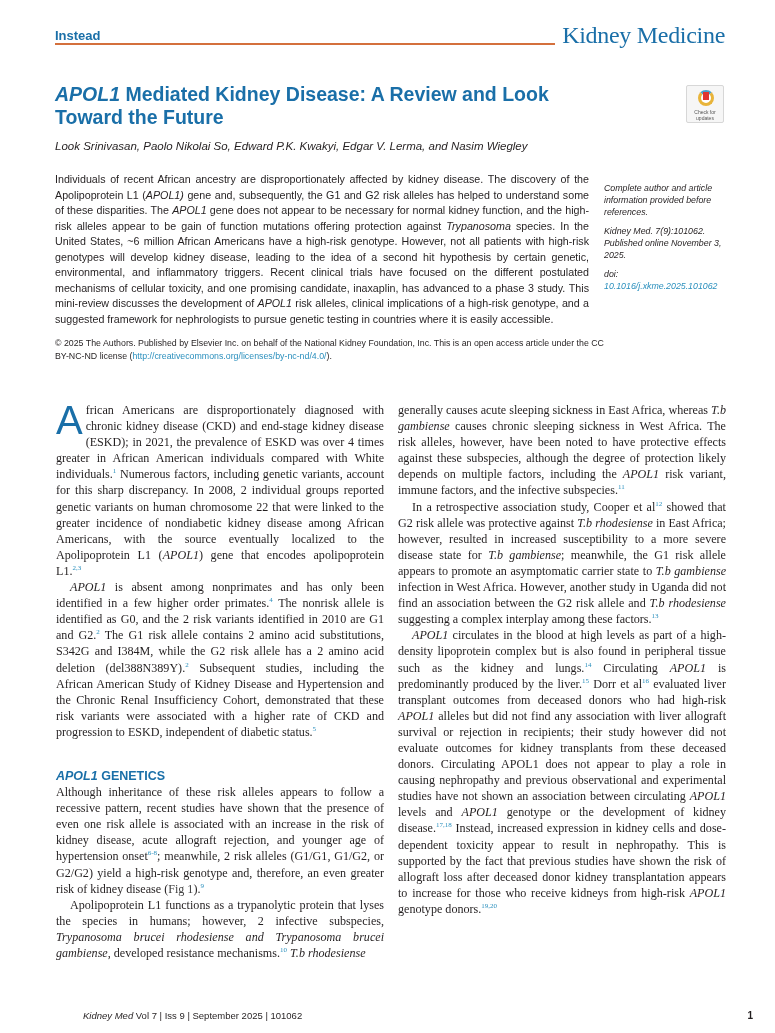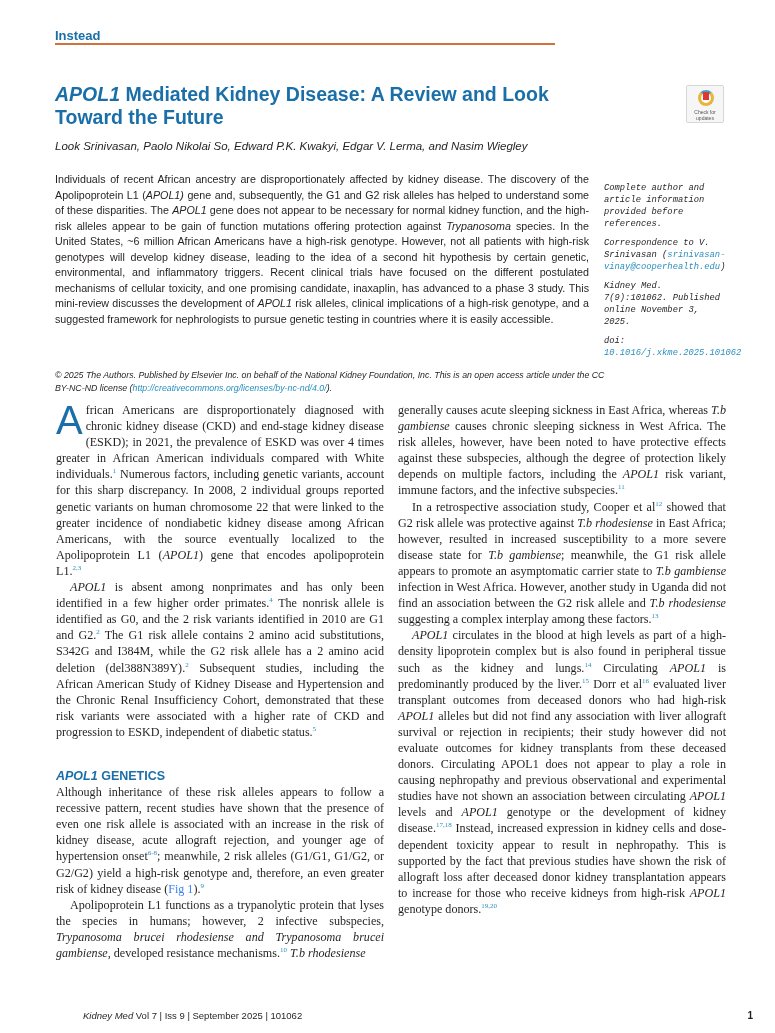--- a/index.html
+++ b/index.html
@@ -18,65 +18,65 @@
     .badge .circle { position: absolute; left: 11px; top: 4px; width: 16px; height: 16px; border-radius: 50%; border: 3px solid #e8b43a; border-top-color: #49a0c9; background: #fff; }
     .badge .bookmark { position: absolute; left: 16px; top: 6px; width: 6px; height: 8px; background: #e1362f; }
     .badge .txt { position: absolute; left: 0; top: 23px; width: 100%; font-family: "Liberation Sans", sans-serif; font-size: 5px; line-height: 6px; color: #555; }
 
     .authors { position: absolute; top: 140px; left: 55px; font-family: "Liberation Sans", sans-serif; font-style: italic; font-size: 11.5px; color: #231f20; }
 
     .abstract { position: absolute; top: 172px; left: 55px; width: 534px; font-family: "Liberation Sans", sans-serif; font-size: 10.7px; line-height: 15.5px; text-align: justify; color: #231f20; }
     .abstract i { font-style: italic; }
 
     .sidebar { position: absolute; top: 182px; left: 604px; width: 125px; font-family: "Liberation Sans", sans-serif; font-style: italic; font-size: 8.8px; line-height: 12px; color: #231f20; }
-    .sidebar p { margin-bottom: 7px; font-family: Liberation Mono, monospace; }
+    .sidebar p { margin-bottom: 7px; }
     .sidebar .link { color: #2a8fbd; }
 
-    .copyright { position: absolute; top: 369px; left: 55px; width: 560px; font-family: "Liberation Sans", sans-serif; font-style: italic; font-size: 8.8px; line-height: 12.5px; color: #231f20; }
+    .copyright { position: absolute; top: 337px; left: 55px; width: 560px; font-family: "Liberation Sans", sans-serif; font-size: 8.8px; line-height: 12.5px; color: #231f20; }
     .copyright .link { color: #2a8fbd; }
 
     .col { position: absolute; top: 402px; width: 328px; font-family: "Liberation Serif", serif; font-size: 12.1px; line-height: 16.1px; text-align: justify; color: #231f20; }
     .col.left { left: 56px; }
     .col.right { left: 398px; }
     .col p { text-indent: 14px; }
     .col p.noindent { text-indent: 0; }
     .col i { font-style: italic; }
     .col sup { font-size: 7px; color: #2a8fbd; vertical-align: 5px; line-height: 0; }
-    .col .figref { color: #3b82f6; }
+    .col .figref { color: #404040; }
     .dropcap { float: left; font-family: "Liberation Sans", sans-serif; font-size: 40px; line-height: 32px; color: #1a6fa8; margin: 2px 3px 0 0; }
     .col h2 { font-family: "Liberation Sans", sans-serif; font-weight: bold; font-size: 12.5px; color: #1a6fa8; margin-top: 28px; margin-bottom: 0; text-indent: 0; }
     .col h2 i { font-style: italic; }
 
     .footer { position: absolute; top: 1010px; left: 55px; width: 670px; font-family: "Liberation Sans", sans-serif; font-size: 9.5px; color: #231f20; margin-left: 28px; }
     .footer .journal-abbr { font-style: italic; }
     .footer .page-number { position: absolute; right: 0; top: 0; font-weight: bold; font-size: 10px; }
   </style>
 </head>
 <body>
 
 <div class="header">
   <span class="section-label">Instead</span>
   <div class="rule"></div>
+  <span class="journal">Kidney Medicine</span>
 </div>
 
 <h1 class="title"><i>APOL1</i><span> Mediated Kidney Disease: A Review and Look Toward the Future</span></h1>
 
 <div class="badge">
   <div class="circle"></div>
   <div class="bookmark"></div>
   <div class="txt"><span>Check for</span><br><span>updates</span></div>
 </div>
 
 <div class="authors">Look Srinivasan, Paolo Nikolai So, Edward P.K. Kwakyi, Edgar V. Lerma, and Nasim Wiegley</div>
 
 <div class="abstract"><span>Individuals of recent African ancestry are disproportionately affected by kidney disease. The discovery of the Apolipoprotein L1 (</span><i>APOL1)</i><span> gene and, subsequently, the G1 and G2 risk alleles has helped to understand some of these disparities. The </span><i>APOL1</i><span> gene does not appear to be necessary for normal kidney function, and the high-risk alleles appear to be gain of function mutations offering protection against </span><i>Trypanosoma</i><span> species. In the United States, ~6 million African Americans have a high-risk genotype. However, not all patients with high-risk genotypes will develop kidney disease, leading to the idea of a second hit hypothesis by certain genetic, environmental, and inflammatory triggers. Recent clinical trials have focused on the different postulated mechanisms of cellular toxicity, and one promising candidate, inaxaplin, has advanced to a phase 3 study. This mini-review discusses the development of </span><i>APOL1</i><span> risk alleles, clinical implications of a high-risk genotype, and a suggested framework for nephrologists to pursue genetic testing in countries where it is easily accessible.</span></div>
 
 <div class="sidebar">
   <p>Complete author and article information provided before references.</p>
-  <p><span>Correspondence to V. Srinivasan (</span><a class="link">srinivasan-vinay@cooperhealth.edu</a><span>)</span></p>
   <p>Kidney Med. 7(9):101062. Published online November 3, 2025.</p>
   <p><span>doi: </span><a class="link">10.1016/j.xkme.2025.101062</a></p>
 </div>
 
 <div class="copyright"><span>© 2025 The Authors. Published by Elsevier Inc. on behalf of the National Kidney Foundation, Inc. This is an open access article under the CC BY-NC-ND license (</span><a class="link">http://creativecommons.org/licenses/by-nc-nd/4.0/</a><span>).</span></div>
 
 <div class="col left">
   <p class="noindent"><span class="dropcap">A</span><span>frican Americans are disproportionately diagnosed with chronic kidney disease (CKD) and end-stage kidney disease (ESKD); in 2021, the prevalence of ESKD was over 4 times greater in African American individuals compared with White individuals.</span><sup>1</sup><span> Numerous factors, including genetic variants, account for this sharp discrepancy. In 2008, 2 individual groups reported genetic variants on human chromosome 22 that were linked to the greater incidence of nondiabetic kidney disease among African Americans, with the source eventually localized to the Apolipoprotein L1 (</span><i>APOL1</i><span>) gene that encodes apolipoprotein L1.</span><sup>2,3</sup></p>
   <p><i>APOL1</i><span> is absent among nonprimates and has only been identified in a few higher order primates.</span><sup>4</sup><span> The nonrisk allele is identified as G0, and the 2 risk variants identified in 2010 are G1 and G2.</span><sup>2</sup><span> The G1 risk allele contains 2 amino acid substitutions, S342G and I384M, while the G2 risk allele has a 2 amino acid deletion (del388N389Y).</span><sup>2</sup><span> Subsequent studies, including the African American Study of Kidney Disease and Hypertension and the Chronic Renal Insufficiency Cohort, demonstrated that these risk variants were associated with a higher rate of CKD and progression to ESKD, independent of diabetic status.</span><sup>5</sup></p>
   <h2><i>APOL1</i><span> GENETICS</span></h2>

